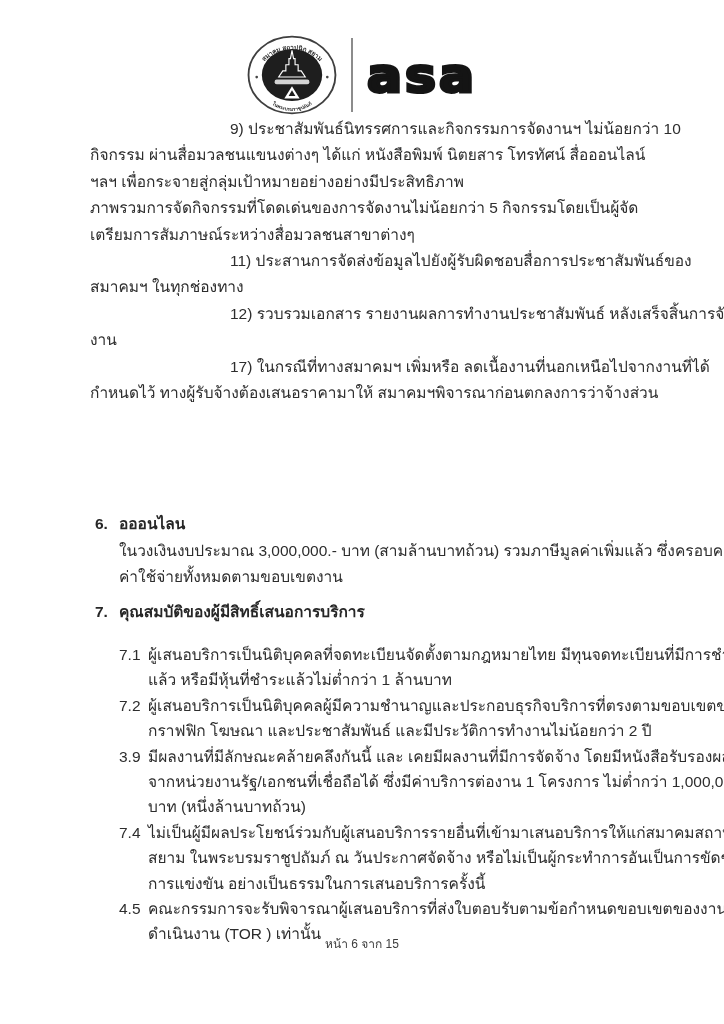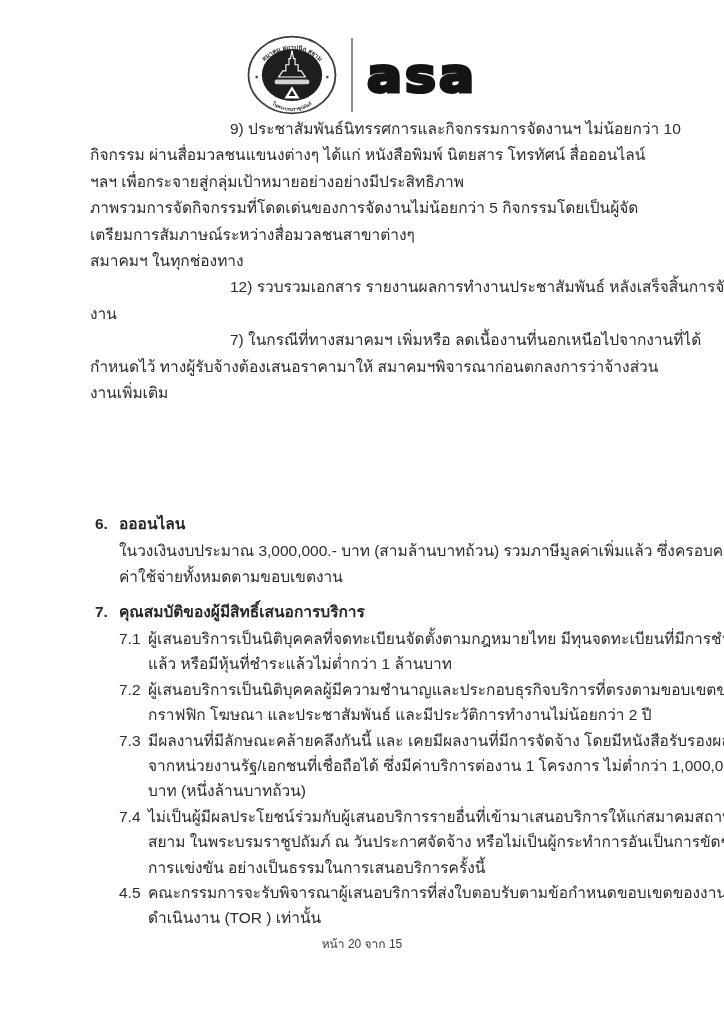--- a/index.html
+++ b/index.html
@@ -39,21 +39,21 @@
   .scope .line { white-space:nowrap; }
   .scope .line.first { padding-left:140px; }
   
   .section { position:absolute; left:95px; width:570px; font-size:15.5px; }
   .sec6 { top:510px; }
   .sec7 { top:598px; }
   .sec-head { display:flex; line-height:28px; font-weight:bold; color:#262626; }
   .sec-num { width:24px; flex-shrink:0; }
   .sec-body { margin-left:24px; line-height:26px; }
   .sec-body .line { white-space:nowrap; }
-  .subs { margin-left:24px; margin-top:0; }
+  .subs { margin-left:24px; margin-top:16px; }
   .sub { display:flex; line-height:25.4px; }
   .sub-num { width:29px; flex-shrink:0; }
   .sub-body { flex:1; }
   .sub-body .line { white-space:nowrap; }
   
   .footer {
     position:absolute; top:934px; left:0; right:0;
     text-align:center; font-size:12px; color:#3c3c3c; line-height:20px;
   }
 </style>
@@ -86,26 +86,26 @@
     <div class="header-divider"></div>
     <div class="asa-logo">asa</div>
   </div>
 
   <div class="scope">
     <div class="line first">9) ประชาสัมพันธ์นิทรรศการและกิจกรรมการจัดงานฯ ไม่น้อยกว่า 10</div>
     <div class="line">กิจกรรม ผ่านสื่อมวลชนแขนงต่างๆ ได้แก่ หนังสือพิมพ์ นิตยสาร โทรทัศน์ สื่อออนไลน์</div>
     <div class="line">ฯลฯ เพื่อกระจายสู่กลุ่มเป้าหมายอย่างอย่างมีประสิทธิภาพ</div>
     <div class="line">ภาพรวมการจัดกิจกรรมที่โดดเด่นของการจัดงานไม่น้อยกว่า 5 กิจกรรมโดยเป็นผู้จัด</div>
     <div class="line">เตรียมการสัมภาษณ์ระหว่างสื่อมวลชนสาขาต่างๆ</div>
+    <div class="line first">11) ประสานการจัดส่งข้อมูลไปยังผู้รับผิดชอบสื่อการประชาสัมพันธ์ของ</div>
     <div class="line">สมาคมฯ ในทุกช่องทาง</div>
     <div class="line first">12) รวบรวมเอกสาร รายงานผลการทำงานประชาสัมพันธ์ หลังเสร็จสิ้นการจัด</div>
     <div class="line">งาน</div>
-    <div class="line first">7) ในกรณีที่ทางสมาคมฯ เพิ่มหรือ ลดเนื้องานที่นอกเหนือไปจากงานที่ได้</div>
+    <div class="line first">17) ในกรณีที่ทางสมาคมฯ เพิ่มหรือ ลดเนื้องานที่นอกเหนือไปจากงานที่ได้</div>
     <div class="line">กำหนดไว้ ทางผู้รับจ้างต้องเสนอราคามาให้ สมาคมฯพิจารณาก่อนตกลงการว่าจ้างส่วน</div>
-    <div class="line">งานเพิ่มเติม</div>
   </div>
 
   <div class="section sec6">
     <div class="sec-head">
       <span class="sec-num">6.</span>
       <span class="sec-title">อออนไลน</span>
     </div>
     <div class="sec-body">
       <div class="line">ในวงเงินงบประมาณ 3,000,000.- บาท (สามล้านบาทถ้วน) รวมภาษีมูลค่าเพิ่มแล้ว ซึ่งครอบคลุม</div>
       <div class="line">ค่าใช้จ่ายทั้งหมดตามขอบเขตงาน</div>
@@ -129,21 +129,21 @@
 
       <div class="sub">
         <span class="sub-num">7.2</span>
         <span class="sub-body">
           <div class="line">ผู้เสนอบริการเป็นนิติบุคคลผู้มีความชำนาญและประกอบธุรกิจบริการที่ตรงตามขอบเขตของงาน</div>
           <div class="line">กราฟฟิก โฆษณา และประชาสัมพันธ์ และมีประวัติการทำงานไม่น้อยกว่า 2 ปี</div>
         </span>
       </div>
 
       <div class="sub">
-        <span class="sub-num">7.3</span>
+        <span class="sub-num">3.9</span>
         <span class="sub-body">
           <div class="line">มีผลงานที่มีลักษณะคล้ายคลึงกันนี้ และ เคยมีผลงานที่มีการจัดจ้าง โดยมีหนังสือรับรองผลงาน</div>
           <div class="line">จากหน่วยงานรัฐ/เอกชนที่เชื่อถือได้ ซึ่งมีค่าบริการต่องาน 1 โครงการ ไม่ต่ำกว่า 1,000,000.-</div>
           <div class="line">บาท (หนึ่งล้านบาทถ้วน)</div>
         </span>
       </div>
 
       <div class="sub">
         <span class="sub-num">7.4</span>
         <span class="sub-body">
@@ -158,16 +158,16 @@
         <span class="sub-body">
           <div class="line">คณะกรรมการจะรับพิจารณาผู้เสนอบริการที่ส่งใบตอบรับตามข้อกำหนดขอบเขตของงานจ้าง</div>
           <div class="line">ดำเนินงาน (TOR ) เท่านั้น</div>
         </span>
       </div>
 
     </div>
   </div>
 
   <div class="footer">
-    <span>หน้า 20 จาก 15</span>
+    <span>หน้า 6 จาก 15</span>
   </div>
 
 </div>
 
 </body></html>

